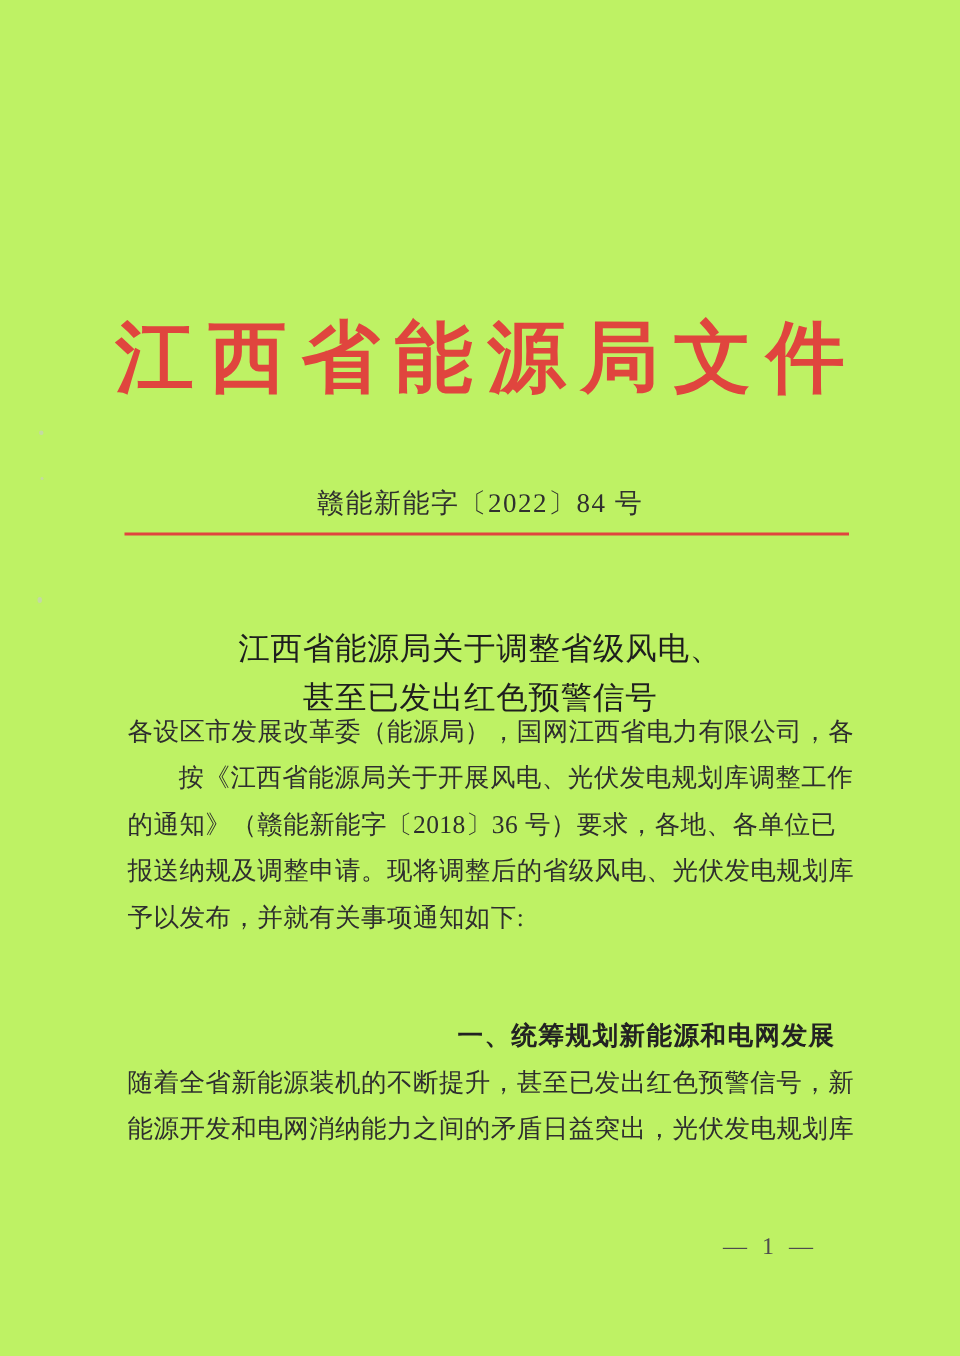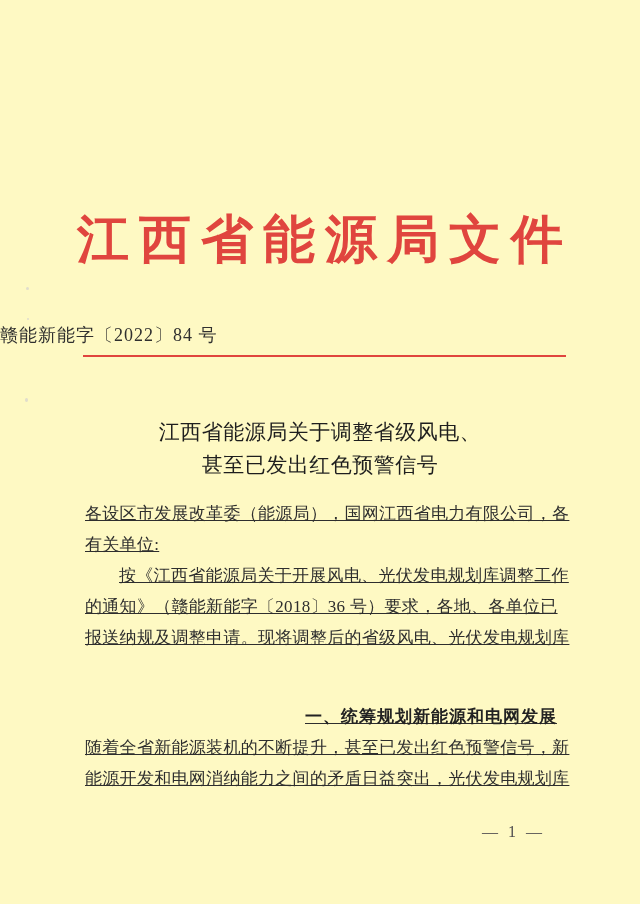--- a/index.html
+++ b/index.html
@@ -4,21 +4,21 @@
 <style>
   html, body {
     margin: 0;
     padding: 0;
     background: #ffffff;
   }
   .page {
     position: relative;
     width: 640px;
     height: 904px;
-    background: #fef9c3;
+    background: #bef264;
     overflow: hidden;
     font-family: "Liberation Serif", "DejaVu Serif", serif;
     color: #2b2b2b;
   }
   
   .speck {
     position: absolute;
     border-radius: 50%;
     background: #c9c6d6;
     opacity: 0.55;
@@ -39,20 +39,21 @@
     color: var(--doc-red, #e0453e);
     letter-spacing: 10px;
     text-indent: 10px; 
     white-space: nowrap;
   }
   .doc-number {
     position: absolute;
     top: 324px;
     left: 0;
     width: 640px;
+    text-align: center;
     font-size: 18px;
     line-height: 22px;
     color: #30302f;
     letter-spacing: 1px;
     white-space: nowrap;
   }
   .red-line {
     position: absolute;
     top: 355px;
     left: 83px;
@@ -67,26 +68,25 @@
     width: 640px;
     text-align: center;
     font-size: 21px;
     line-height: 33px;
     font-weight: normal;
     color: #1e1e1e;
     letter-spacing: 0.5px;
   }
   .body-text {
     position: absolute;
-    top: 498px;
+    top: 472px;
     left: 85px;
     width: 472px;
     font-size: 17px;
     color: #2e2e2e;
-    text-decoration: underline;
   }
   .body-text .line {
     height: 31px;
     line-height: 31px;
     white-space: nowrap;
     letter-spacing: 0.3px;
   }
   .body-text .line.indent {
     padding-left: 34px;
     text-align: right;
@@ -124,24 +124,24 @@
 
   <div class="red-line"></div>
 
   <div class="doc-title">
     <div>江西省能源局关于调整省级风电、</div>
     <div>甚至已发出红色预警信号</div>
   </div>
 
   <div class="body-text">
     <div class="line">各设区市发展改革委（能源局），国网江西省电力有限公司，各</div>
-    <div class="line">有关单位:</div>
     <div class="line indent">按《江西省能源局关于开展风电、光伏发电规划库调整工作</div>
     <div class="line">的通知》（赣能新能字〔2018〕36 号）要求，各地、各单位已</div>
     <div class="line">报送纳规及调整申请。现将调整后的省级风电、光伏发电规划库</div>
+    <div class="line">予以发布，并就有关事项通知如下:</div>
     <div class="line indent heading">一、统筹规划新能源和电网发展</div>
     <div class="line">随着全省新能源装机的不断提升，甚至已发出红色预警信号，新</div>
     <div class="line">能源开发和电网消纳能力之间的矛盾日益突出，光伏发电规划库</div>
   </div>
 
   <div class="page-number">— 1 —</div>
 
 </div>
 
 </body></html>

